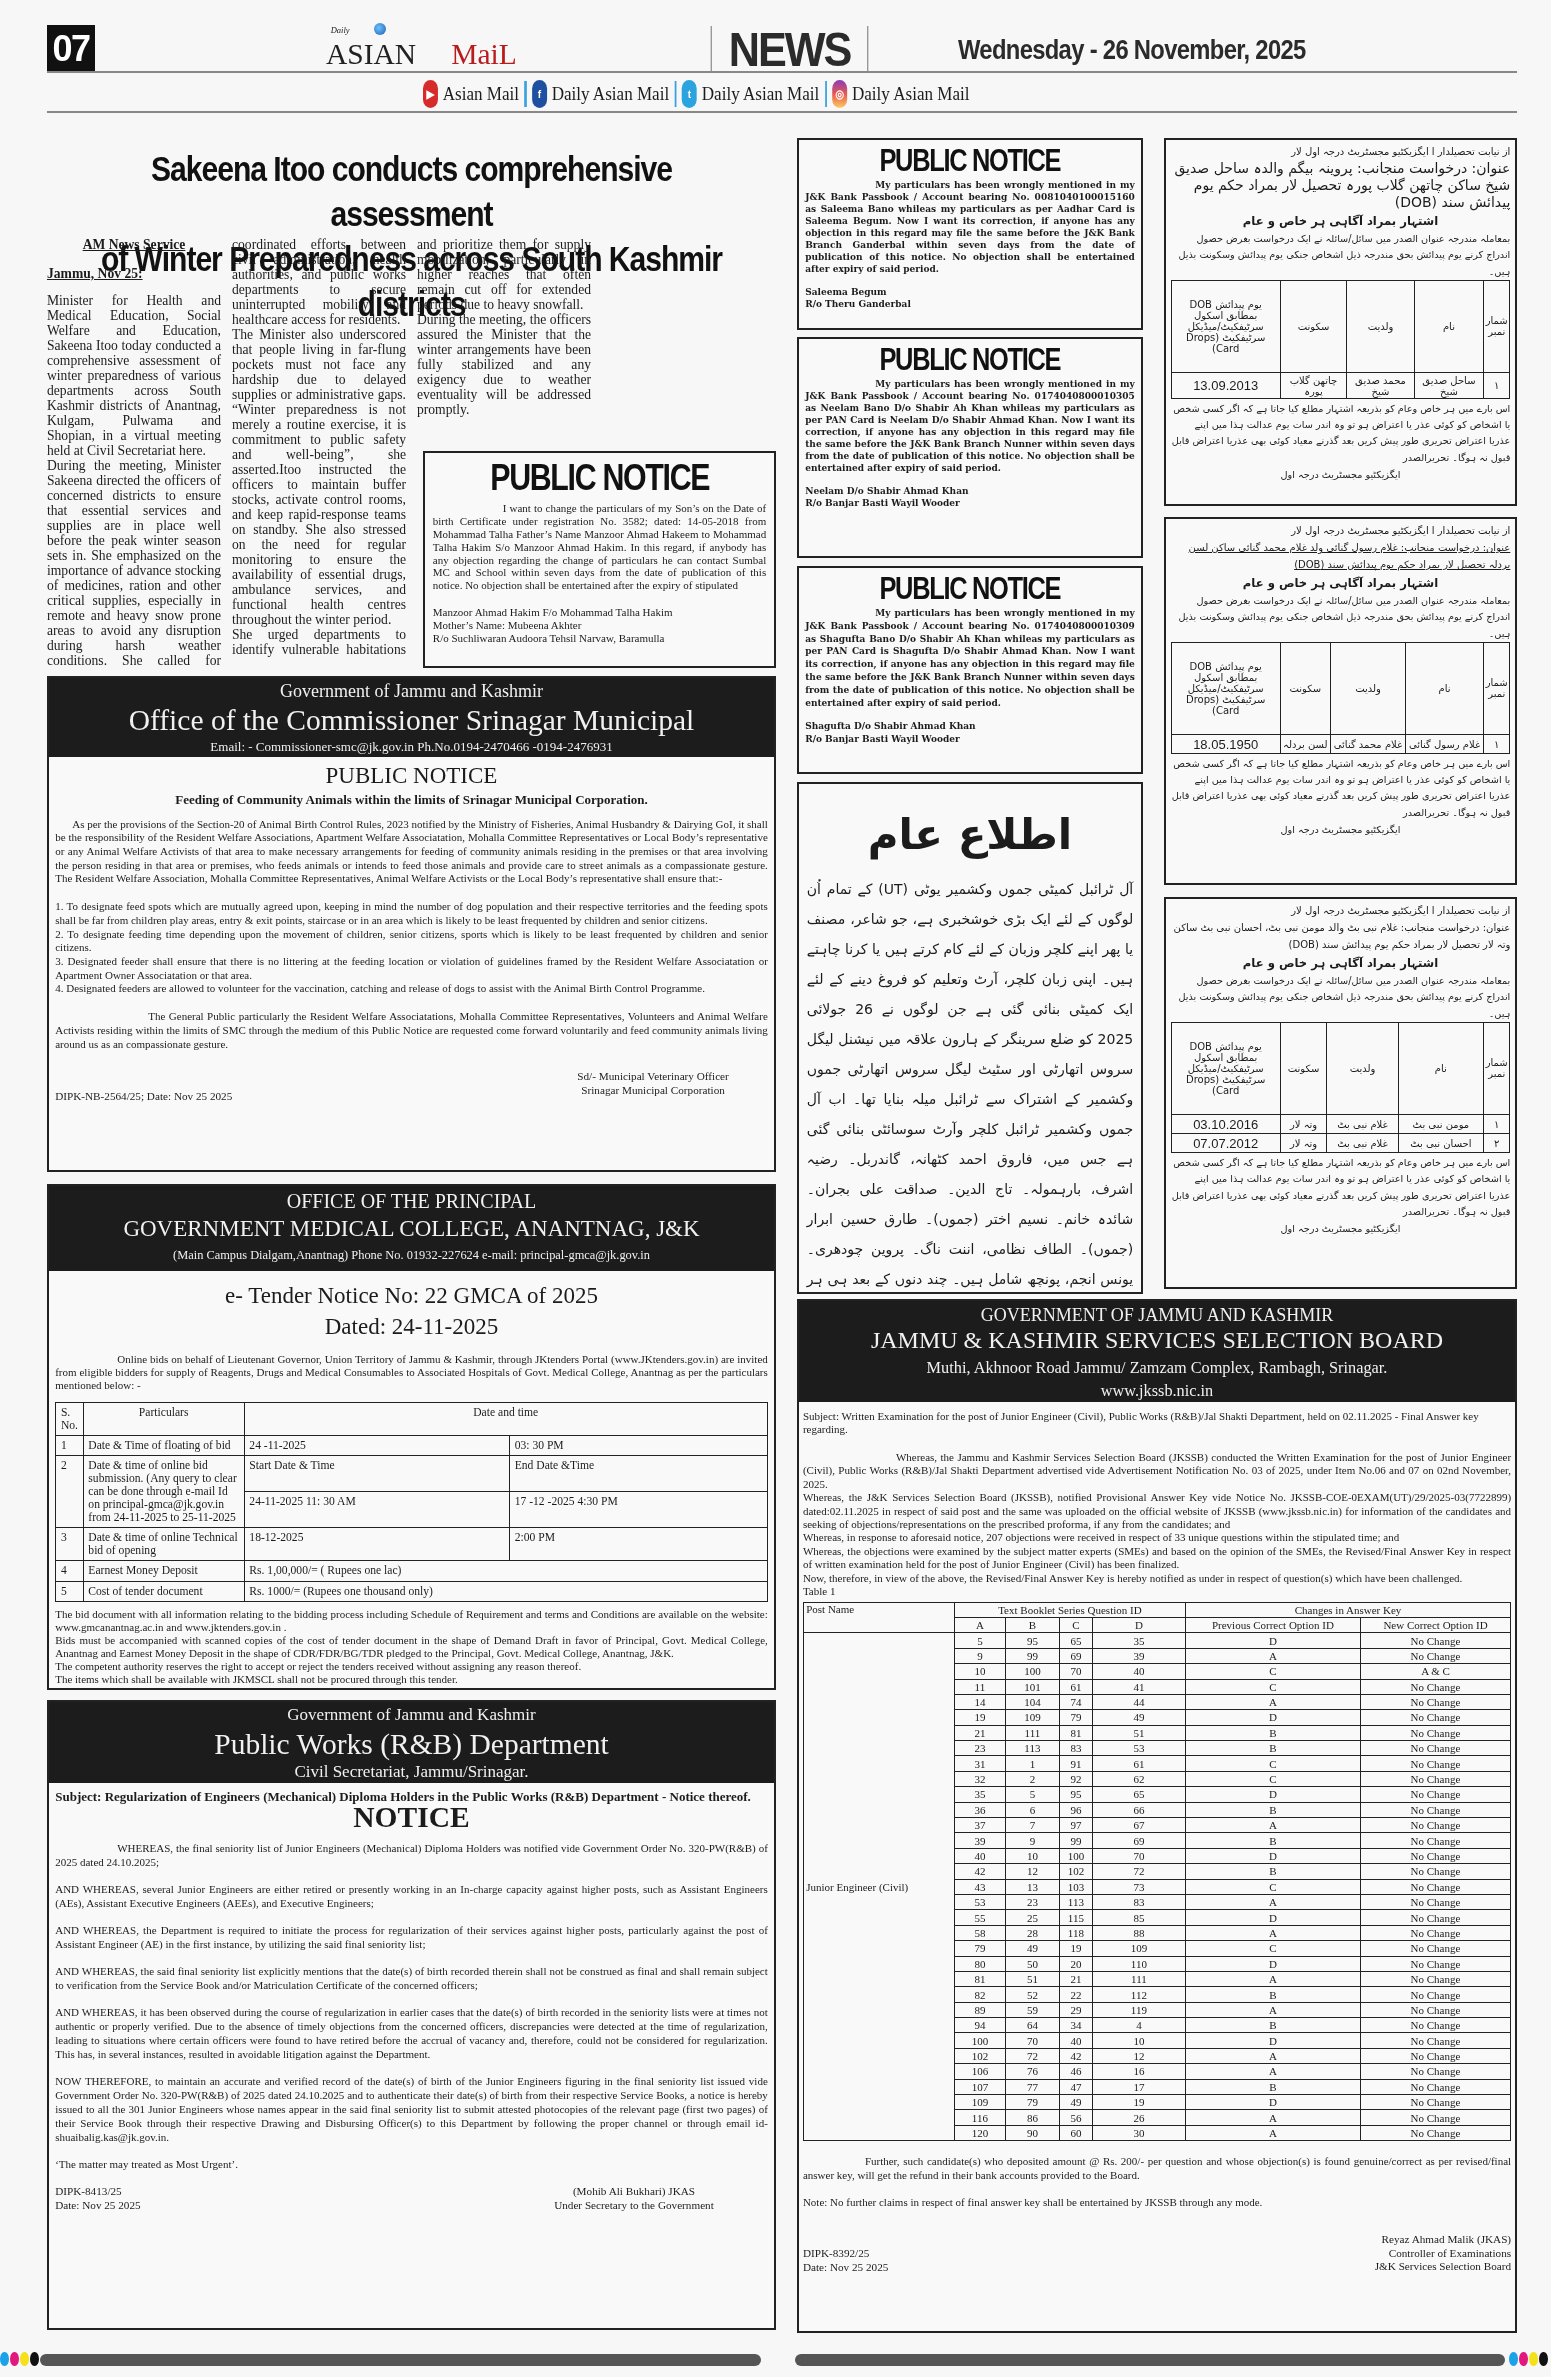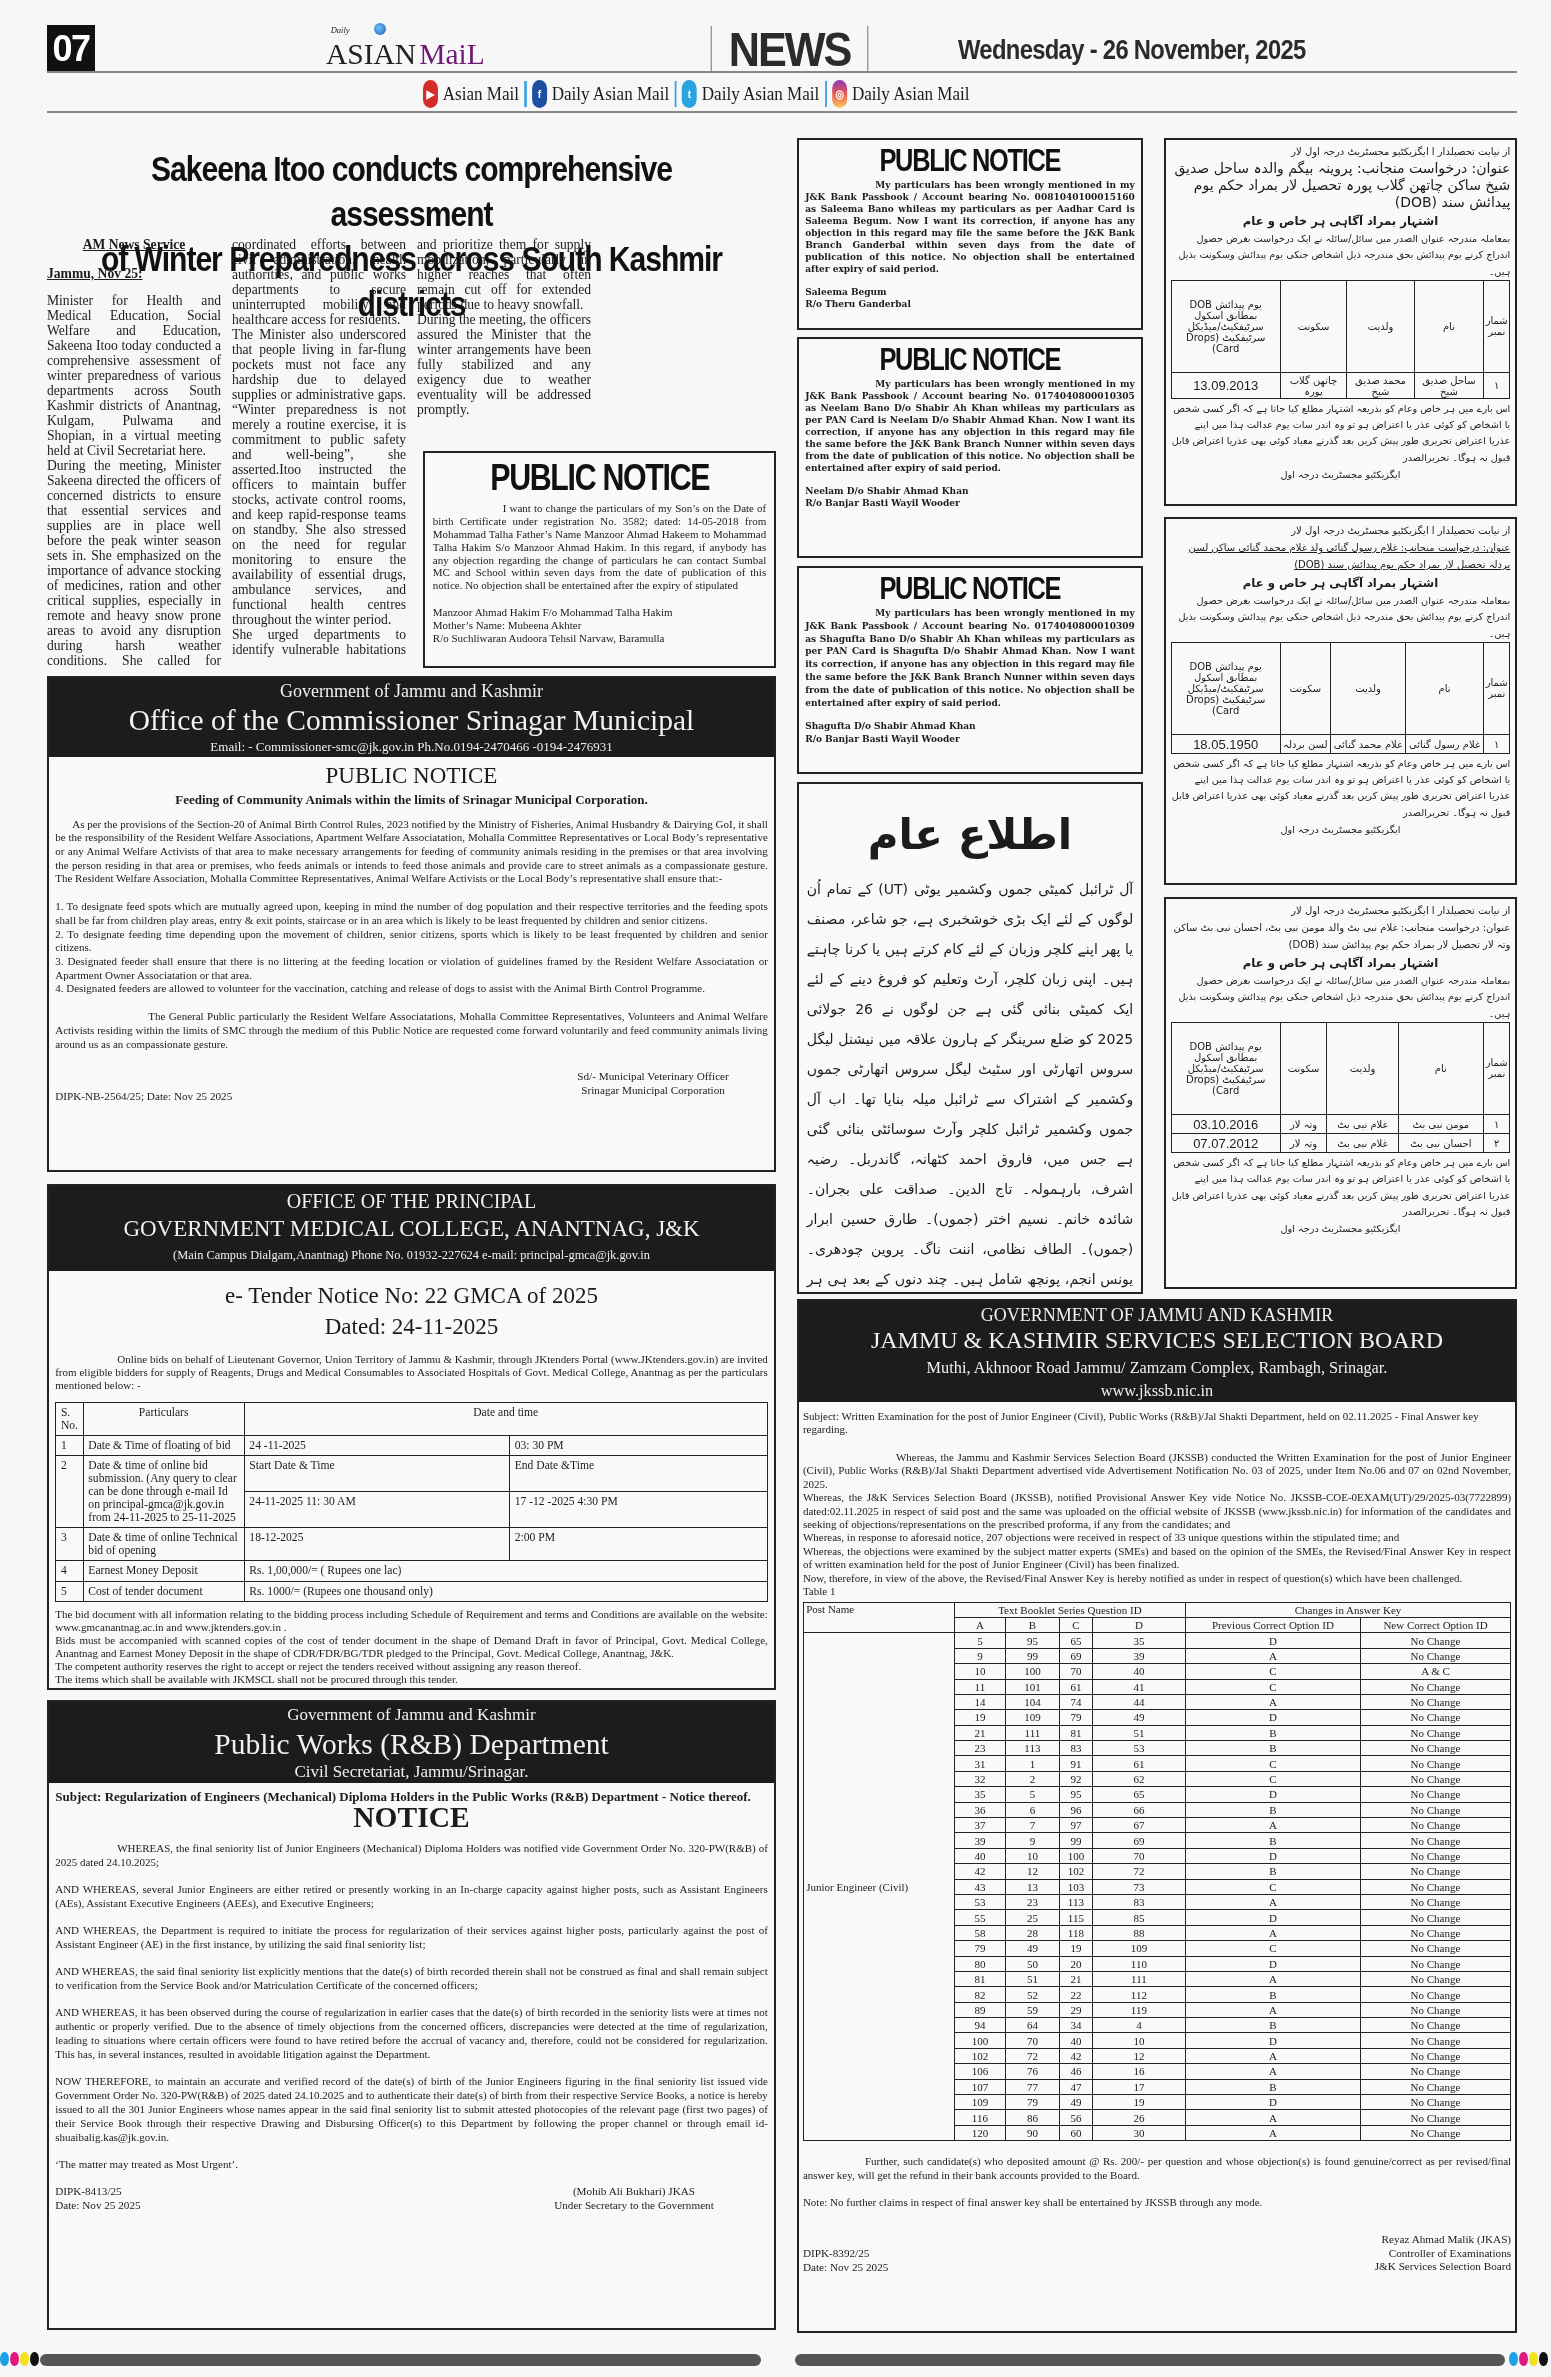--- a/index.html
+++ b/index.html
@@ -1,23 +1,23 @@
 <!DOCTYPE html>
 <html style="font-size:12.4px"><head>
 <meta charset="utf-8">
 <style>
   * { box-sizing: border-box; margin: 0; padding: 0; }
   body { width: 1551px; height: 2377px; background: #f7f7f7; font-family: "Liberation Serif", "DejaVu Serif", serif; color: #1c1c1c; position: relative; overflow: hidden; }
   .abs { position: absolute; }
   
   .page-no { left: 47px; top: 25px; width: 48px; height: 47px; background: #111; color: #fff; font-family: "Liberation Sans", sans-serif; font-weight: 700; font-size: 36px; display: flex; align-items: center; justify-content: center; letter-spacing: -1.6px; }
-  .logo { left: 326px; top: 23px; height: 48px; display: flex; align-items: flex-end; }
+  .logo { left: 326px; top: 23px; height: 48px; display: flex; align-items: flex-end; gap: 23px; }
   .logo .daily { font-size: 8.5px; font-style: italic; position: absolute; left: 4.7px; top: 1.6px; }
   .logo .asian { font-size: 29.5px; font-family: "Liberation Serif", serif; color: #222; }
-  .logo .mail { font-size: 29.5px; font-family: "Liberation Serif", serif; color: #701a75; margin-left: 3px; }
+  .logo .mail { font-size: 29.5px; font-family: "Liberation Serif", serif; color: #b91c1c; margin-left: 12px; }
   .logo .globe { position: absolute; left: 48px; top: 0px; width: 12.4px; height: 12.4px; border-radius: 50%; background: radial-gradient(circle at 40% 40%, #6ec1ff, #1b5fb0); }
   .news-word { left: 702px; top: 26px; height: 47px; width: 175px; border-left: 0.8px solid #666; border-right: 0.8px solid #666; font-family: "Liberation Sans", sans-serif; font-weight: 700; font-size: 48px; letter-spacing: -2.3px; color: #2b2b2b; display: flex; align-items: center; justify-content: center; transform: scaleX(0.9); }
   .date-line { left: 958px; top: 34px; font-family: "Liberation Sans", sans-serif; font-weight: 700; font-size: 28px; color: #2b2b2b; letter-spacing: -0.8px; transform: scaleX(0.85); transform-origin: left; }
   .rule { left: 47px; width: 1470px; height: 2.3px; background: #888; }
   .social { left: 423px; top: 78px; height: 31px; display: flex; align-items: center; gap: 3.1px; font-family: "Liberation Serif", serif; font-size: 19.4px; transform: scaleX(0.88); transform-origin: left; }
   .social .ic { width: 17px; height: 28px; border-radius: 8.5px; display: inline-flex; align-items: center; justify-content: center; color: #fff; font-family: "Liberation Sans", sans-serif; font-weight: 700; font-size: 11.6px; margin-right: 2.3px; }
   .social .sep { width: 2.3px; height: 26px; background: #3aa0e0; margin: 0 3.1px; }
 
   
   .headline { left: 47px; top: 146px; width: 729px; text-align: center; font-family: "Liberation Sans", sans-serif; font-weight: 700; font-size: 35px; line-height: 45px; letter-spacing: -1.2px; color: #111; transform: scaleX(0.86); transform-origin: center; }

